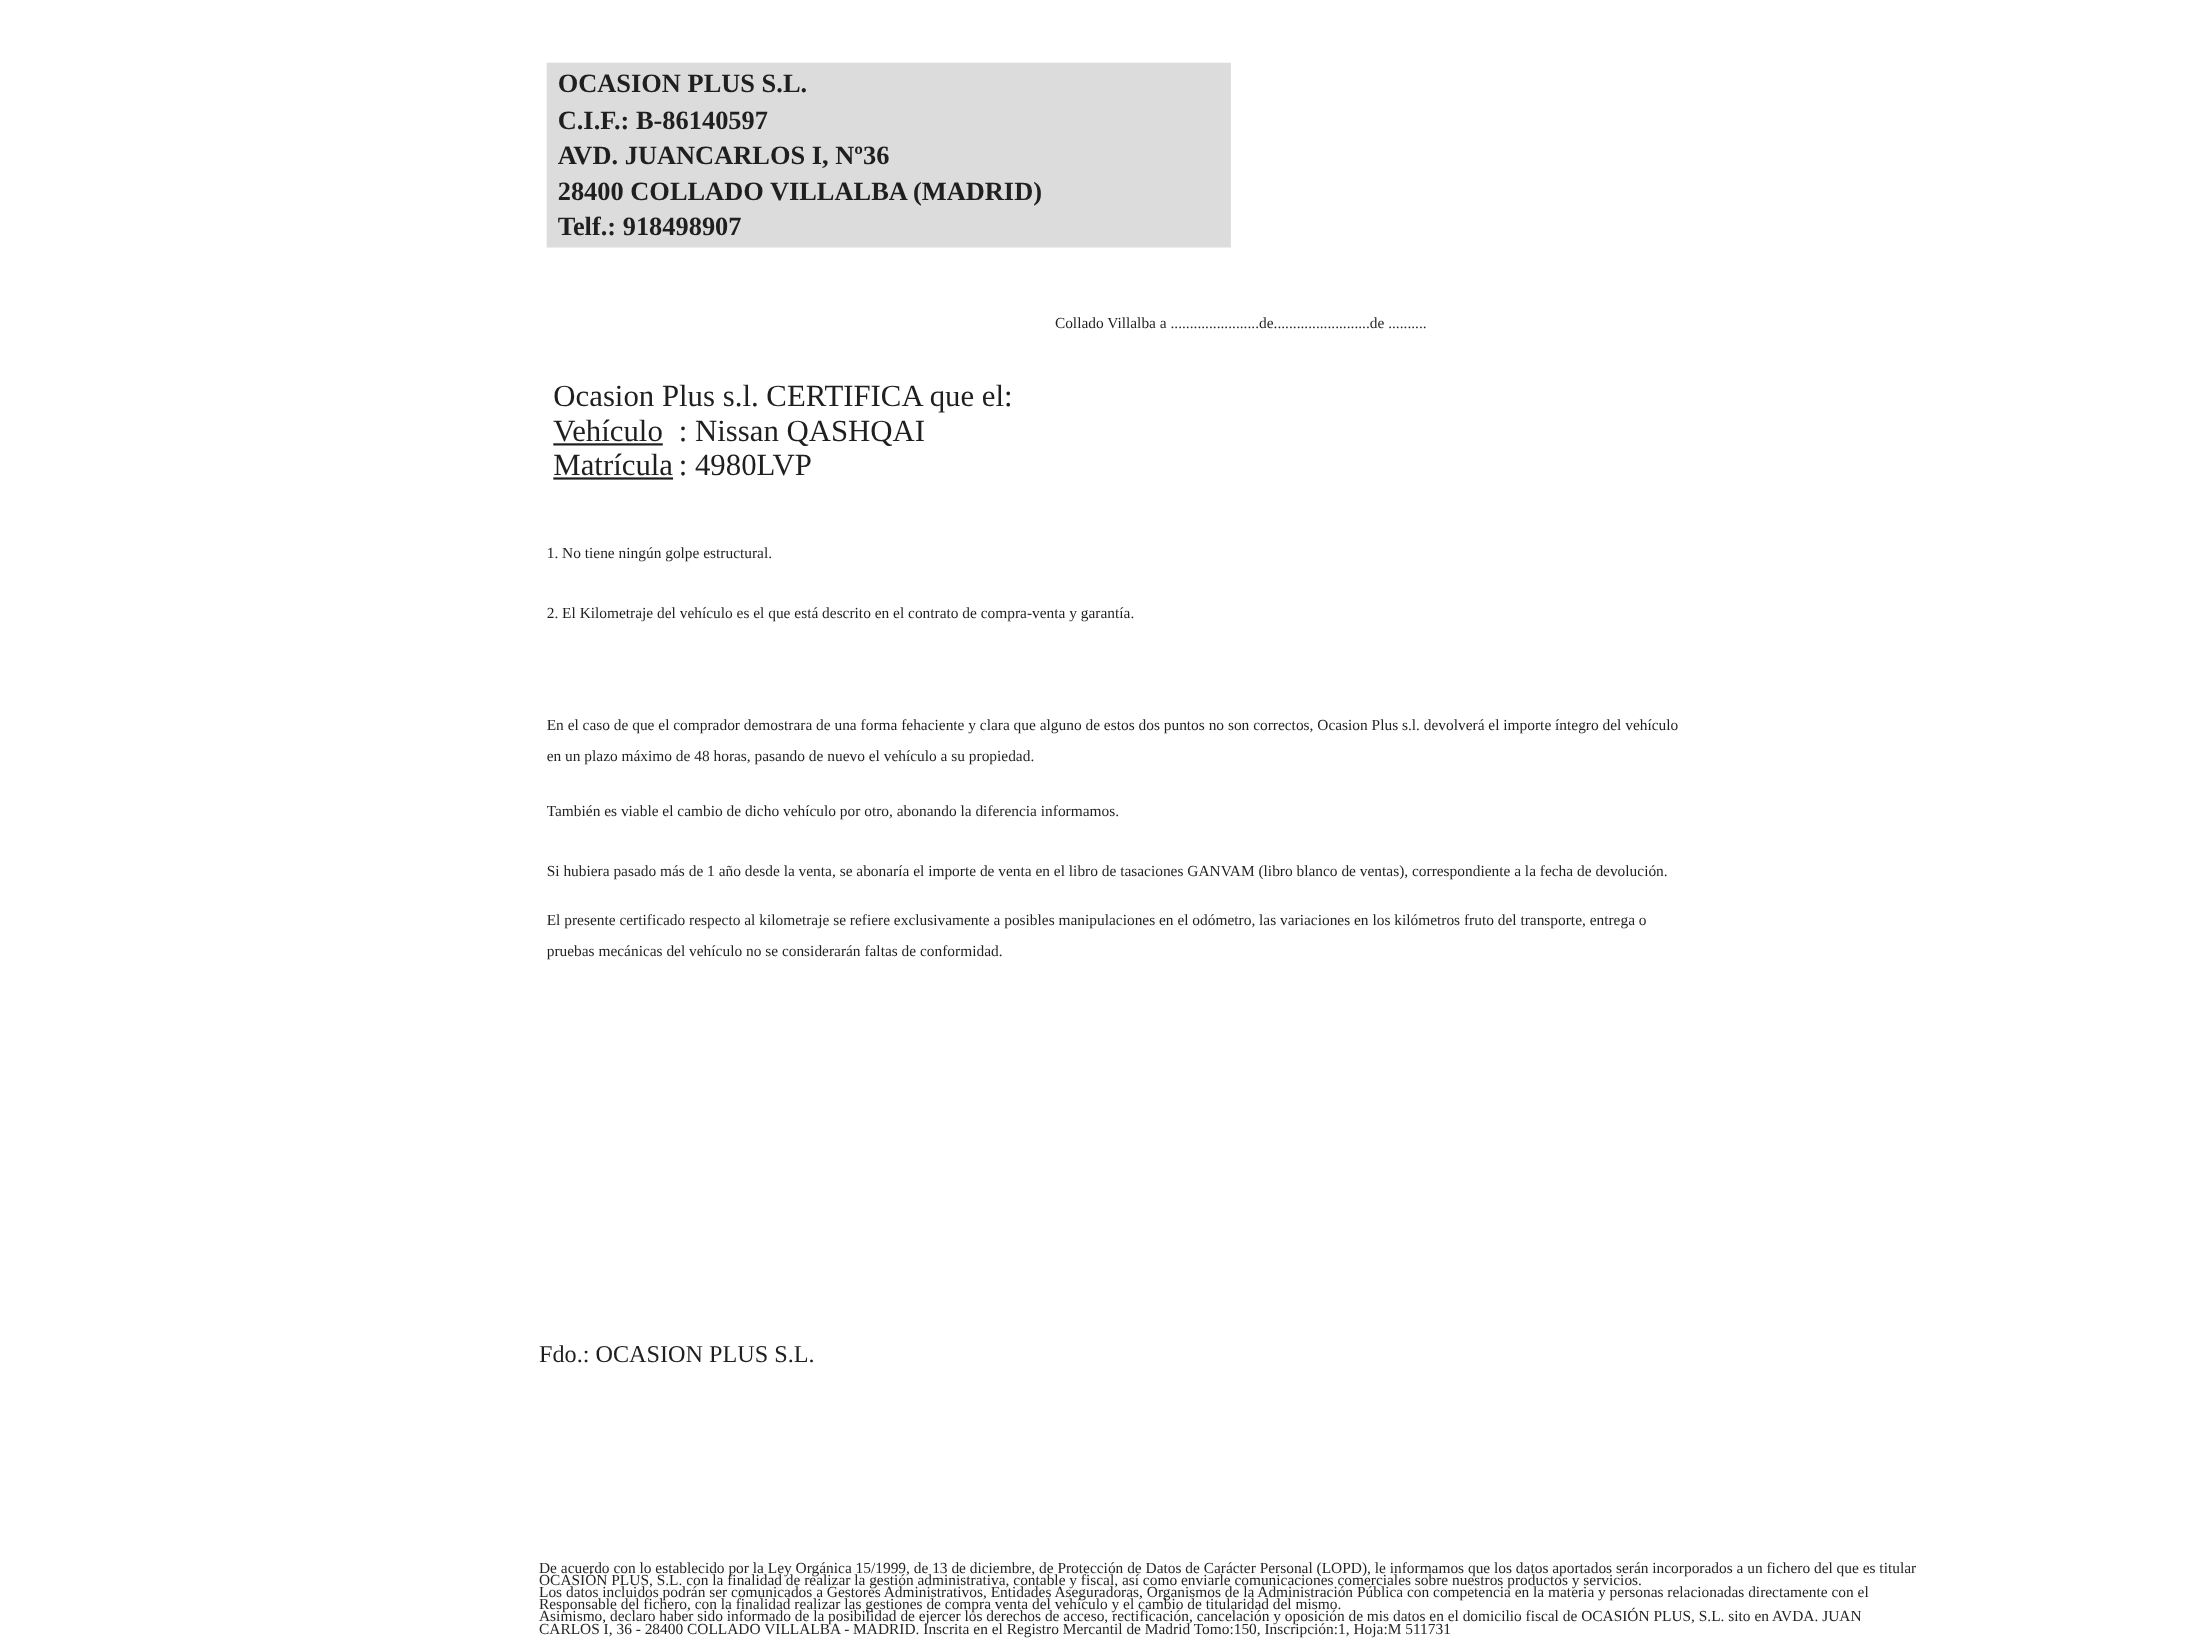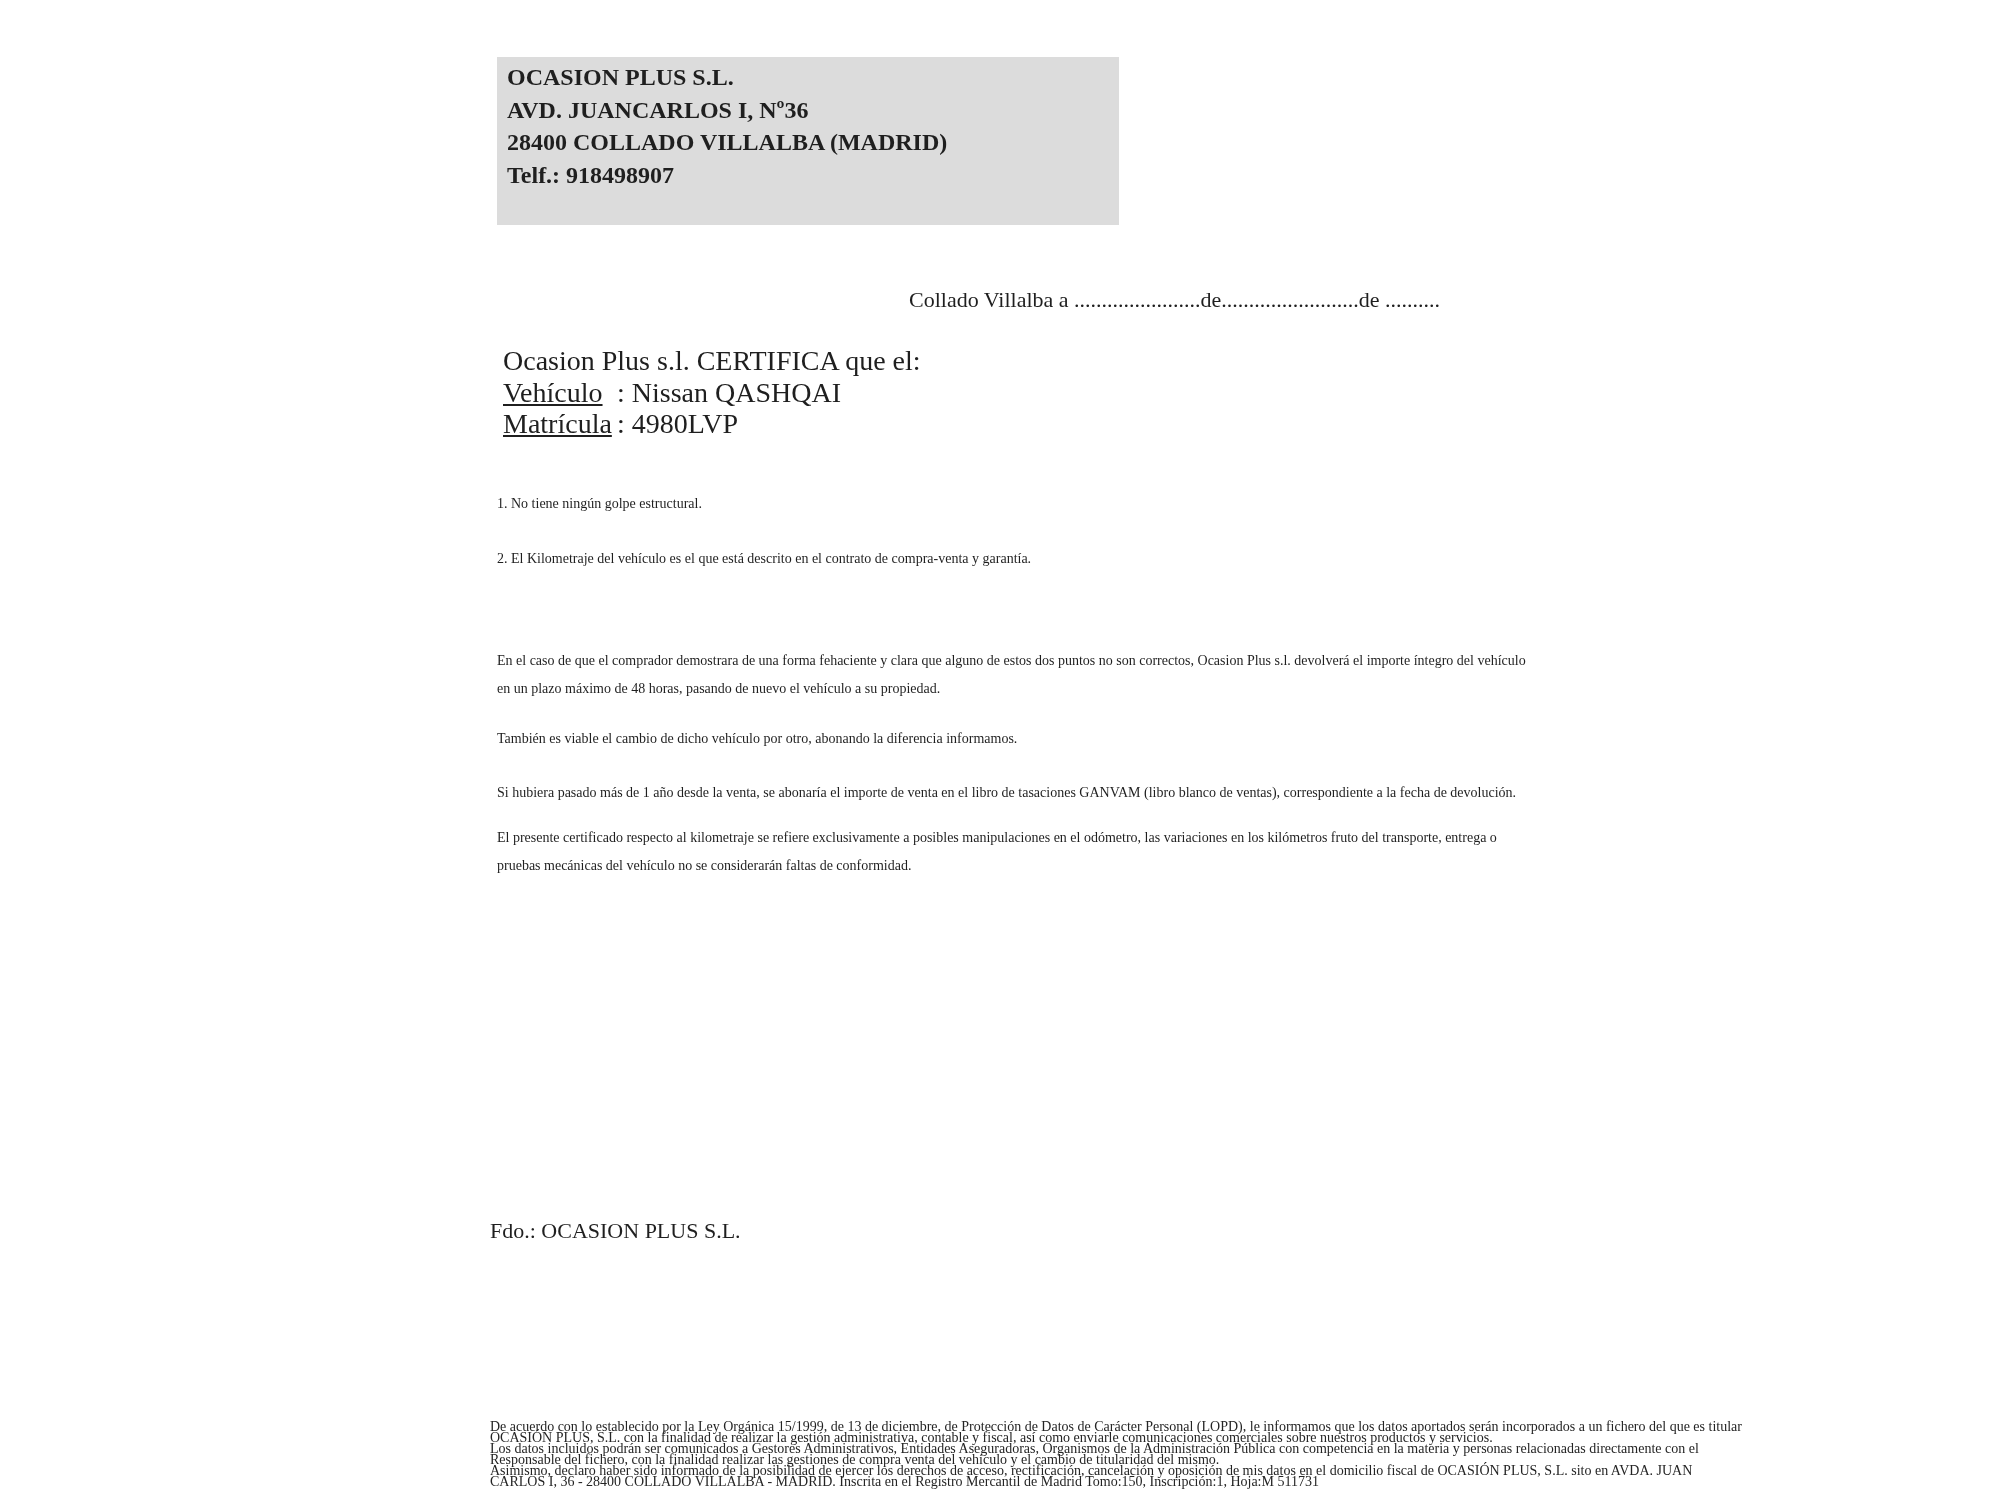--- a/index.html
+++ b/index.html
@@ -25,23 +25,23 @@
     background: #dcdcdc;
     padding: 4px 0 0 10px;
     box-sizing: border-box;
     font-weight: bold;
     font-size: 24px;
     line-height: 32.5px;
     white-space: nowrap;
   }
   .date-line {
     position: absolute;
-    left: 909px;
+    left: 959px;
     top: 287px;
-    font-size: 22px;
+    font-size: 14px;
     white-space: nowrap;
   }
   .certify-block {
     position: absolute;
     left: 503px;
     top: 345px;
     font-size: 28px;
     line-height: 31.5px;
     white-space: nowrap;
   }
@@ -86,20 +86,21 @@
     white-space: nowrap;
   }
 </style>
 </head>
 <body>
 
 <div class="page">
 
   <div class="company-block">
     <div>OCASION PLUS S.L.</div>
+    <div>C.I.F.: B-86140597</div>
     <div>AVD. JUANCARLOS I, Nº36</div>
     <div>28400 COLLADO VILLALBA (MADRID)</div>
     <div>Telf.: 918498907</div>
   </div>
 
   <div class="date-line">Collado Villalba a .......................de.........................de ..........</div>
 
   <div class="certify-block">
     <div>Ocasion Plus s.l. CERTIFICA que el:</div>
     <div><span class="cert-label"><span class="u">Vehículo</span></span><span>: Nissan QASHQAI</span></div>

